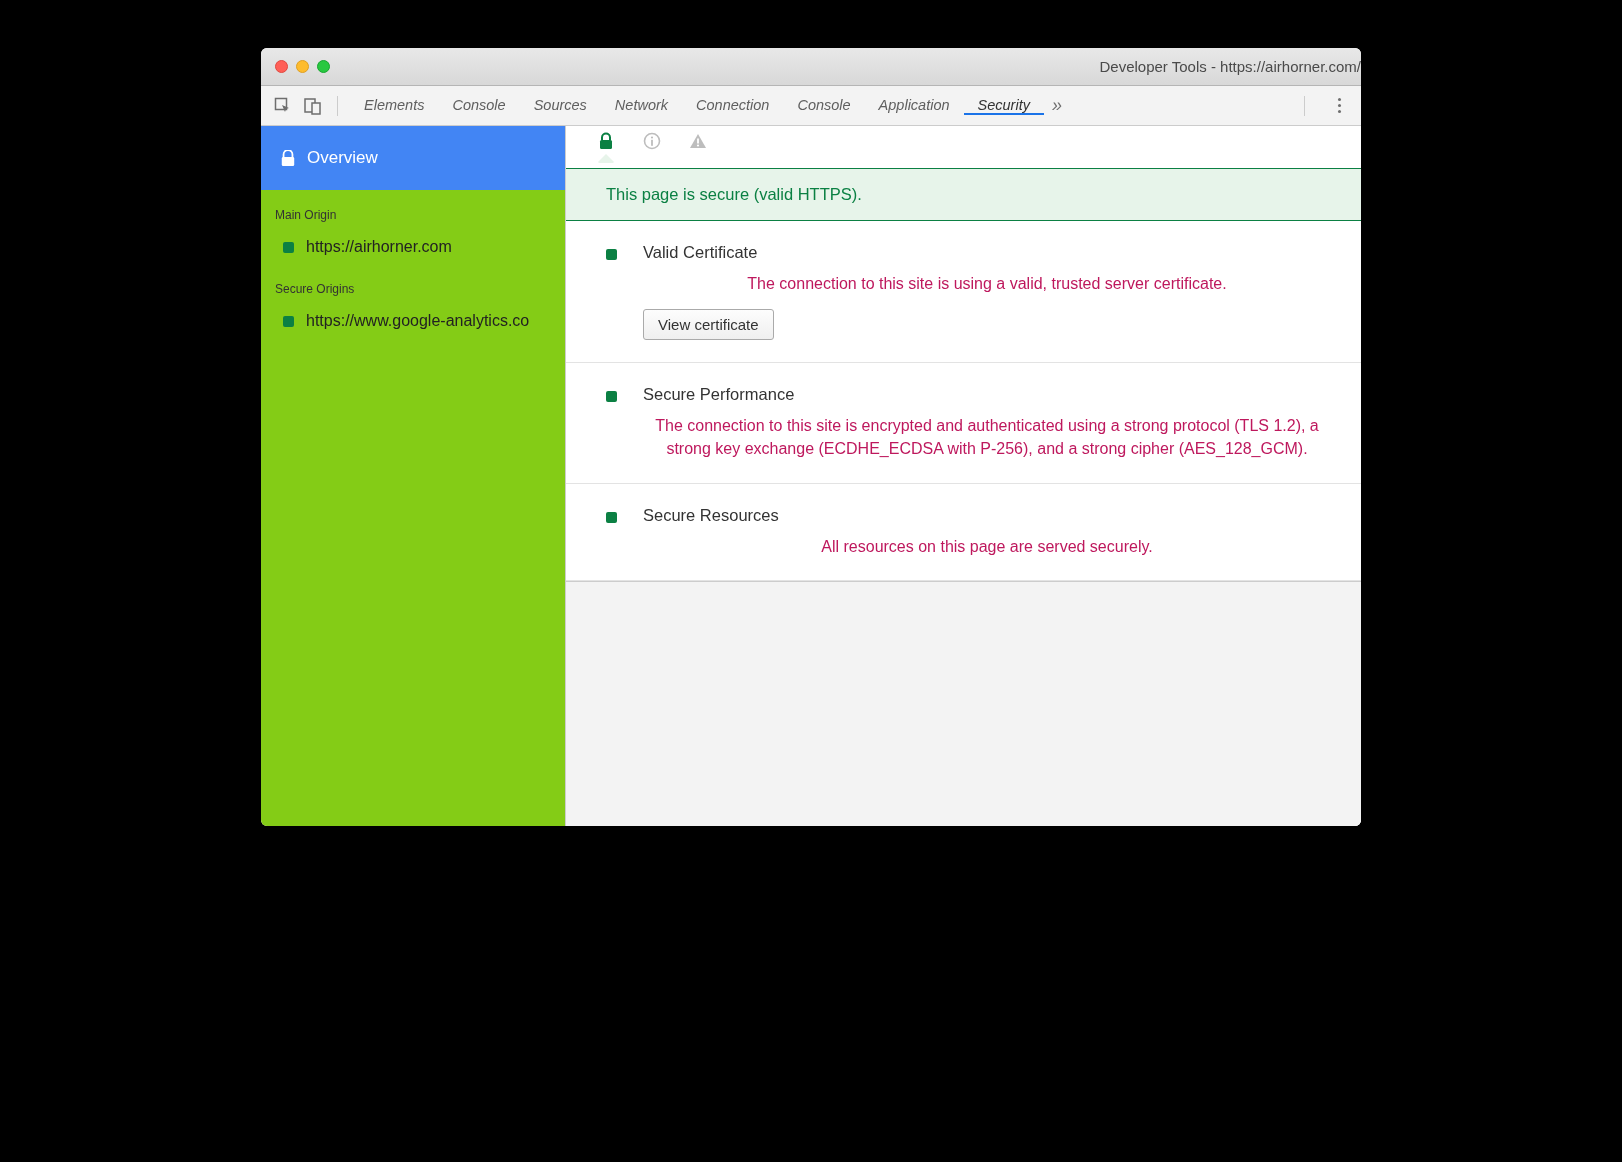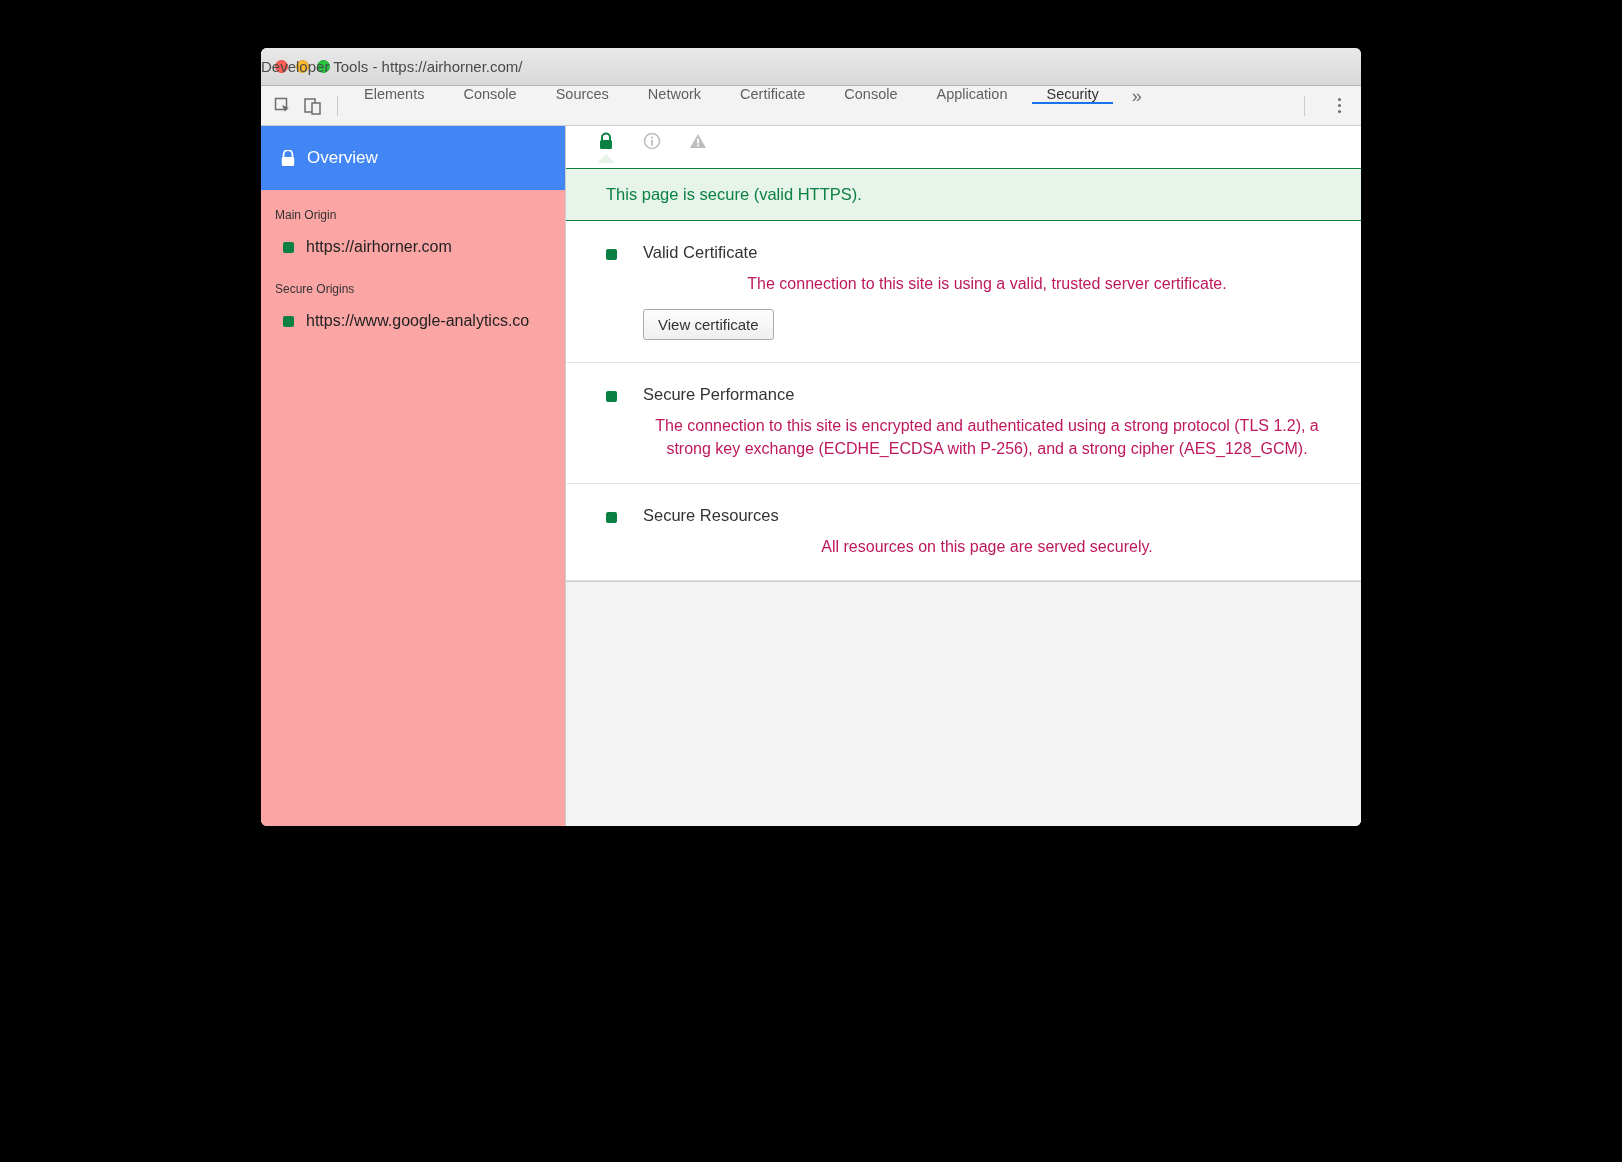--- a/index.html
+++ b/index.html
@@ -32,22 +32,22 @@
     display: flex;
     gap: 8px;
     padding-left: 14px;
   }
   .tl { width: 13px; height: 13px; border-radius: 50%; }
   .tl.red { background: #ff5f57; border: 0.5px solid #e1483f; }
   .tl.yellow { background: #febc2e; border: 0.5px solid #dfa023; }
   .tl.green { background: #28c840; border: 0.5px solid #17a62f; }
   .title {
     position: absolute;
-    left: 0; right: 16px;
-    text-align: left;
+    left: 0; right: 0;
+    text-align: right;
     font-size: 15px;
     color: #4a4a4a;
     pointer-events: none;
   }
   .toolbar {
     height: 40px;
     background: #f3f3f3;
     border-bottom: 1px solid #ccc;
     display: flex;
     align-items: center;
@@ -58,24 +58,25 @@
     width: 24px; height: 24px;
     display: flex; align-items: center; justify-content: center;
     color: #6e6e6e;
     cursor: pointer;
   }
   .tb-sep {
     width: 1px; height: 20px; background: #ccc; margin: 0 6px;
   }
   .tabs {
     display: flex;
-    gap: 11px;
-    align-items: flex-start;
+    gap: 0;
+    align-items: center;
     height: 100%;
     flex: 1;
+    font-style: italic;
   }
   .tab {
     padding: 0 14px;
     display: flex;
     align-items: center;
     font-size: 14.5px;
     color: #5f5f5f;
     cursor: pointer;
     border-bottom: 2px solid transparent;
     white-space: nowrap;
@@ -98,21 +99,21 @@
     margin-left: 10px;
   }
   .kebab span { width: 3px; height: 3px; background: #6e6e6e; border-radius: 50%; }
 
   .body {
     display: flex;
     height: 700px;
   }
   .sidebar {
     width: 305px;
-    background: #fca5a5;
+    background: #84cc16;
     border-right: 1px solid #ccc;
     overflow: hidden;
   }
   .side-overview {
     background: #4285f4;
     color: #fff;
     height: 64px;
     display: flex;
     align-items: center;
     gap: 12px;
@@ -258,21 +259,21 @@
           <rect x="1" y="2" width="10" height="13" fill="none" stroke="#6e6e6e" stroke-width="1.5"></rect>
           <rect x="8" y="6" width="8" height="11" fill="#f3f3f3" stroke="#6e6e6e" stroke-width="1.5"></rect>
         </svg>
     </div>
     <div class="tb-sep"></div>
     <div class="tabs">
       <div class="tab">Elements</div>
       <div class="tab">Console</div>
       <div class="tab">Sources</div>
       <div class="tab">Network</div>
-      <div class="tab">Certificate</div>
+      <div class="tab">Connection</div>
       <div class="tab">Console</div>
       <div class="tab">Application</div>
       <div class="tab active">Security</div>
       <div class="overflow-chev">»</div>
     </div>
     <div class="tb-sep"></div>
     <div class="kebab">
       <span></span>
         <span></span>
         <span></span>

